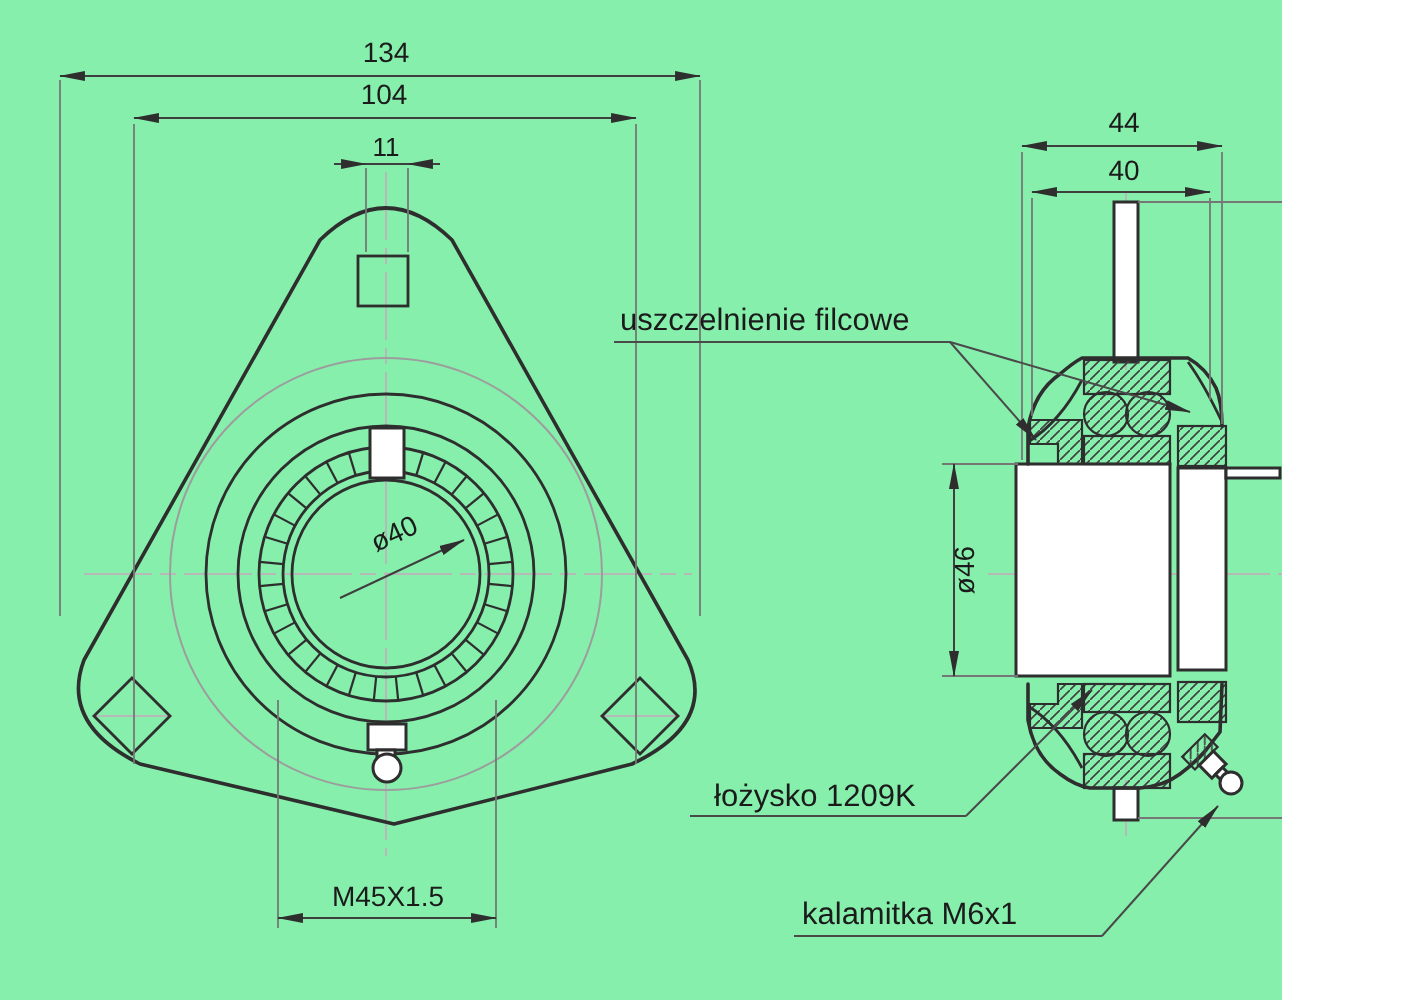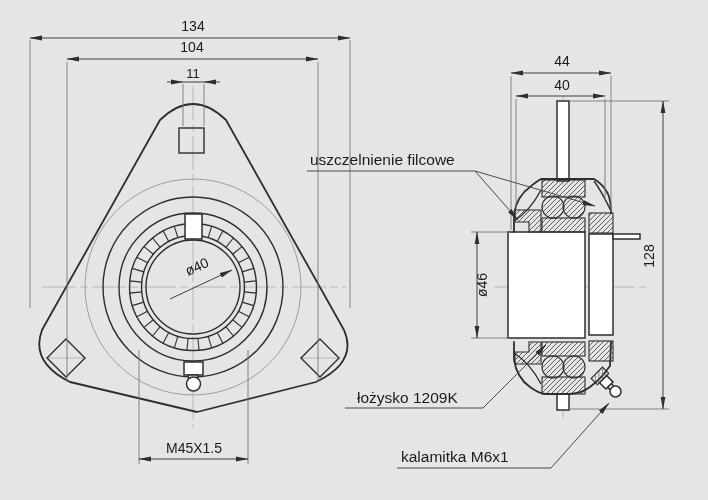--- a/index.html
+++ b/index.html
@@ -1,16 +1,16 @@
 <!DOCTYPE html>
 <html><head>
 <meta charset="utf-8">
 <style>
   html,body{margin:0;padding:0;background:#ffffff;}
-  #stage{position:relative;width:708px;height:500px;background:#e5e5e5;overflow:hidden;}
+  #stage{position:relative;width:641px;height:500px;background:#86efac;overflow:hidden;}
   svg{display:block;}
   text{font-family:"Liberation Sans", sans-serif; fill:#1b1b1b;}
   .dim{font-size:14px;text-anchor:middle;}
   .dim-sm{font-size:13px;text-anchor:middle;}
   .callout{font-size:15.5px;}
   .outline{fill:none;stroke:#2e2e2e;stroke-width:1.8;stroke-linejoin:round;stroke-linecap:round;}
   .outline2{fill:none;stroke:#2e2e2e;stroke-width:1.4;}
   .white{fill:#ffffff;stroke:#2e2e2e;stroke-width:1.5;}
   .hatched{fill:url(#h);stroke:#2e2e2e;stroke-width:1.1;}
   .dimline{stroke:#3f3f3f;stroke-width:1;fill:none;}

